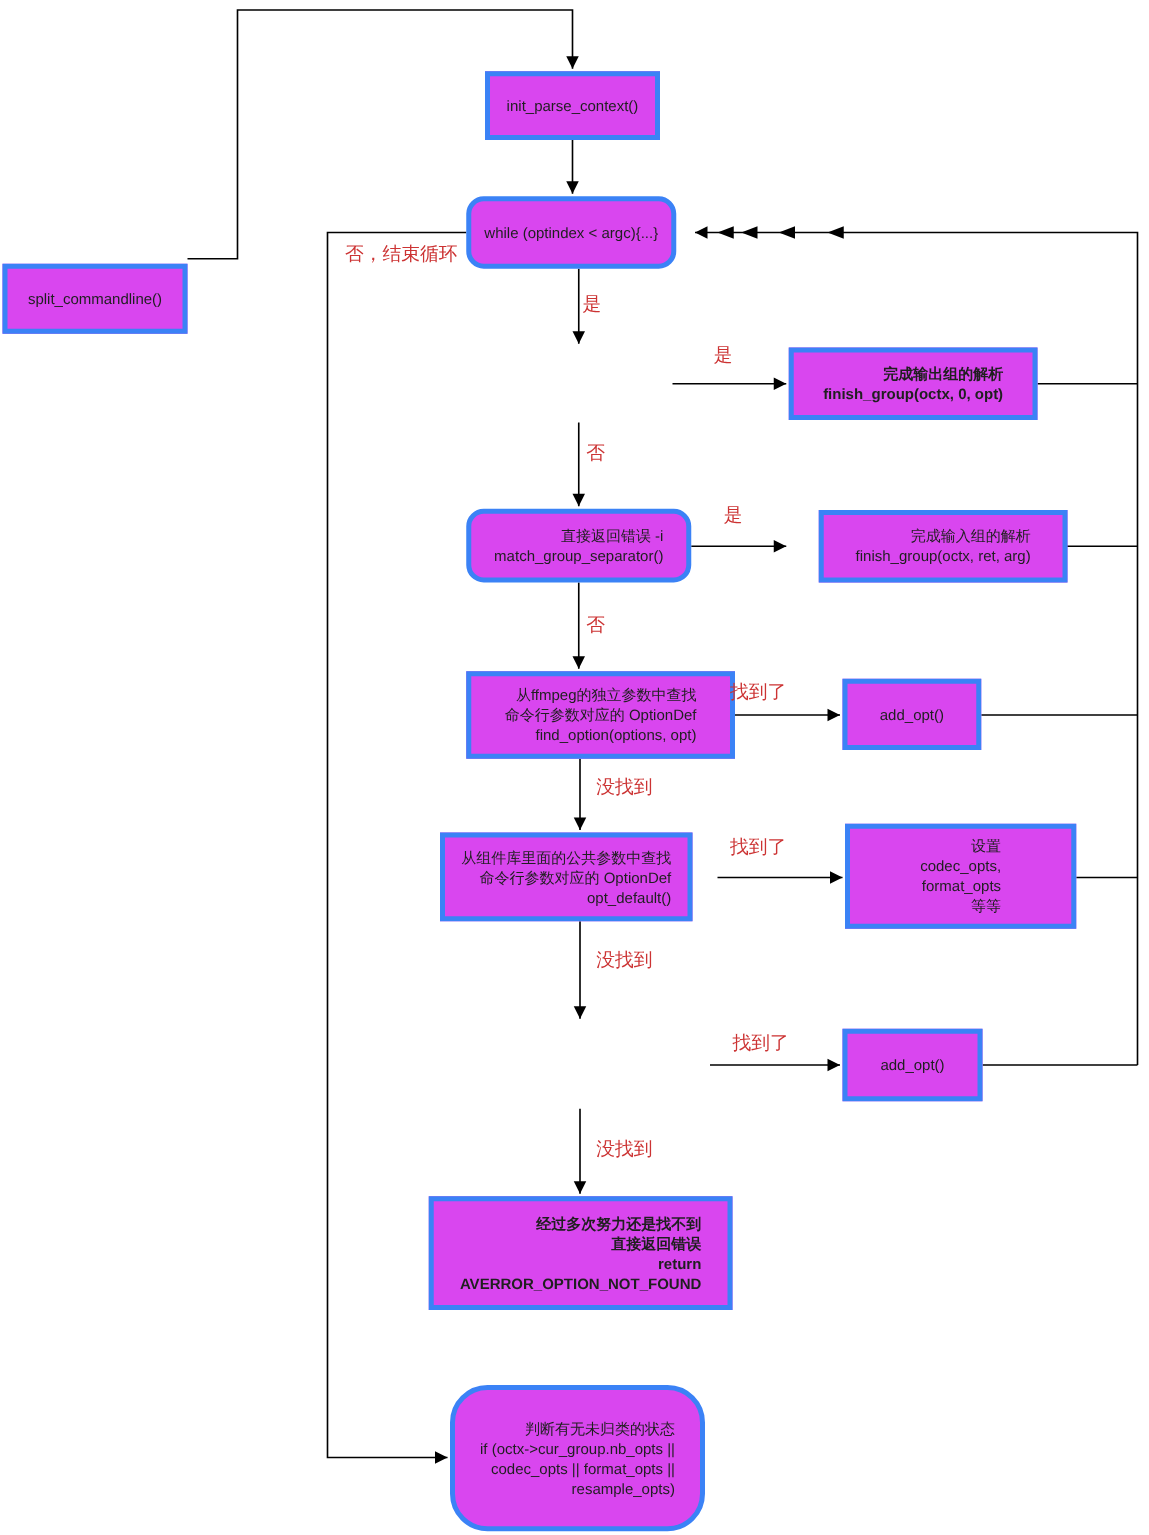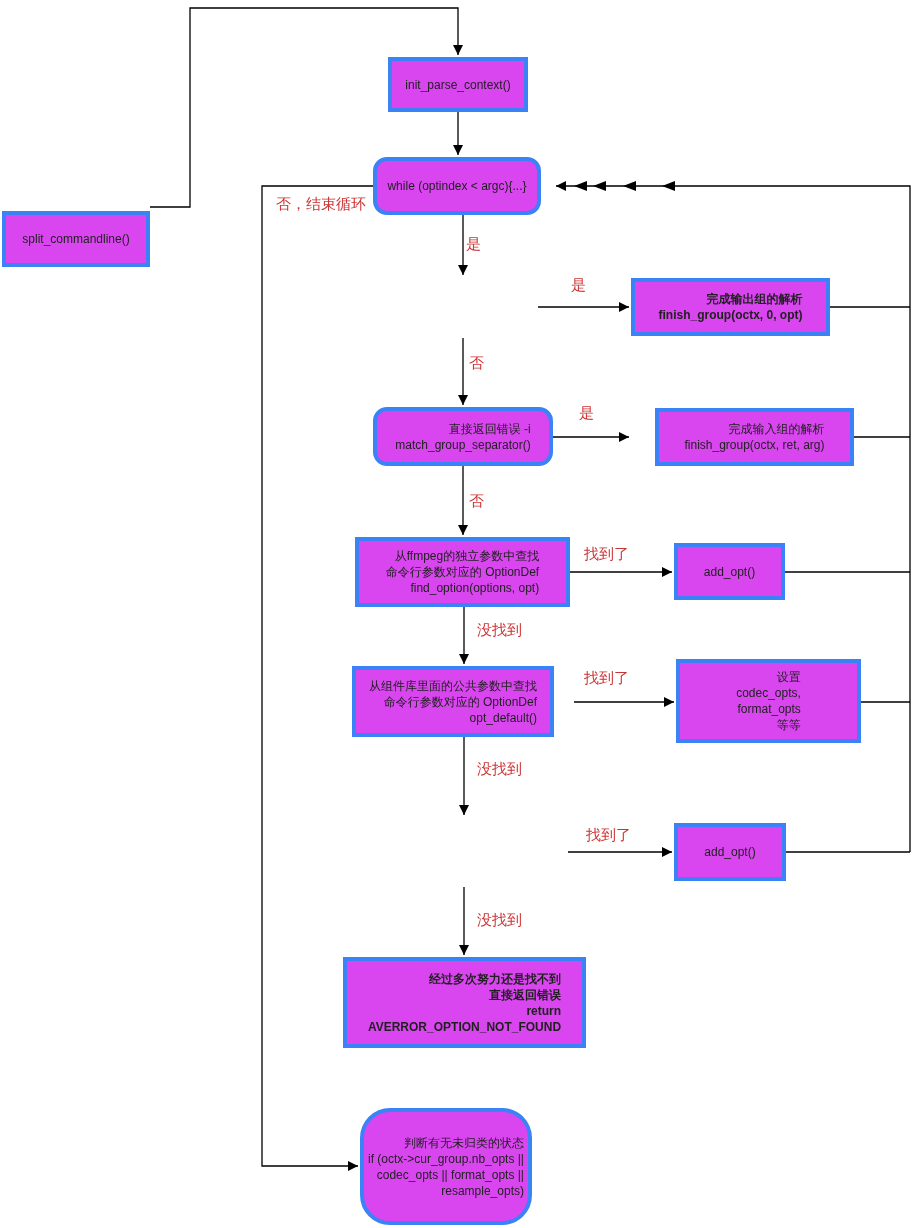--- a/index.html
+++ b/index.html
@@ -82,21 +82,21 @@
 
   <div class="node" style="left:631px; top:278px; width:199px; height:58px;font-weight:bold;">完成输出组的解析
 finish_group(octx, 0, opt)</div>
 
   <div class="node rounded" style="left:373px; top:407px; width:180px; height:59px;">直接返回错误 -i
 match_group_separator()</div>
 
   <div class="node" style="left:631px; top:408px; width:199px; height:58px;margin-left:24px;">完成输入组的解析
 finish_group(octx, ret, arg)</div>
 
-  <div class="node" style="left:355px; top:537px; width:215px; height:70px;">从ffmpeg的独立参数中查找
+  <div class="node" style="left:373px; top:537px; width:215px; height:70px;">从ffmpeg的独立参数中查找
 命令行参数对应的 OptionDef
 find_option(options, opt)</div>
 
   <div class="node" style="left:674px; top:543px; width:111px; height:57px;">add_opt()</div>
 
   <div class="node" style="left:352px; top:666px; width:202px; height:71px;">从组件库里面的公共参数中查找
 命令行参数对应的 OptionDef
 opt_default()</div>
 
   <div class="node" style="left:676px; top:659px; width:185px; height:84px;">设置
@@ -105,21 +105,21 @@
 等等</div>
 
 
   <div class="node" style="left:674px; top:823px; width:112px; height:58px;">add_opt()</div>
 
   <div class="node" style="left:343px; top:957px; width:243px; height:91px;font-weight:bold;">经过多次努力还是找不到
 直接返回错误
 return
 AVERROR_OPTION_NOT_FOUND</div>
 
-  <div class="node roundedlg" style="left:360px; top:1108px; width:172px; height:117px;">判断有无未归类的状态
+  <div class="node roundedlg" style="left:360px; top:1108px; width:204px; height:117px;">判断有无未归类的状态
 if (octx-&gt;cur_group.nb_opts ||
 codec_opts || format_opts ||
 resample_opts)</div>
 
   <div class="elabel" style="left:276px; top:196px;">否，结束循环</div>
 
   <div class="elabel" style="left:466px; top:236px;">是</div>
 
   <div class="elabel" style="left:571px; top:277px;">是</div>
 

